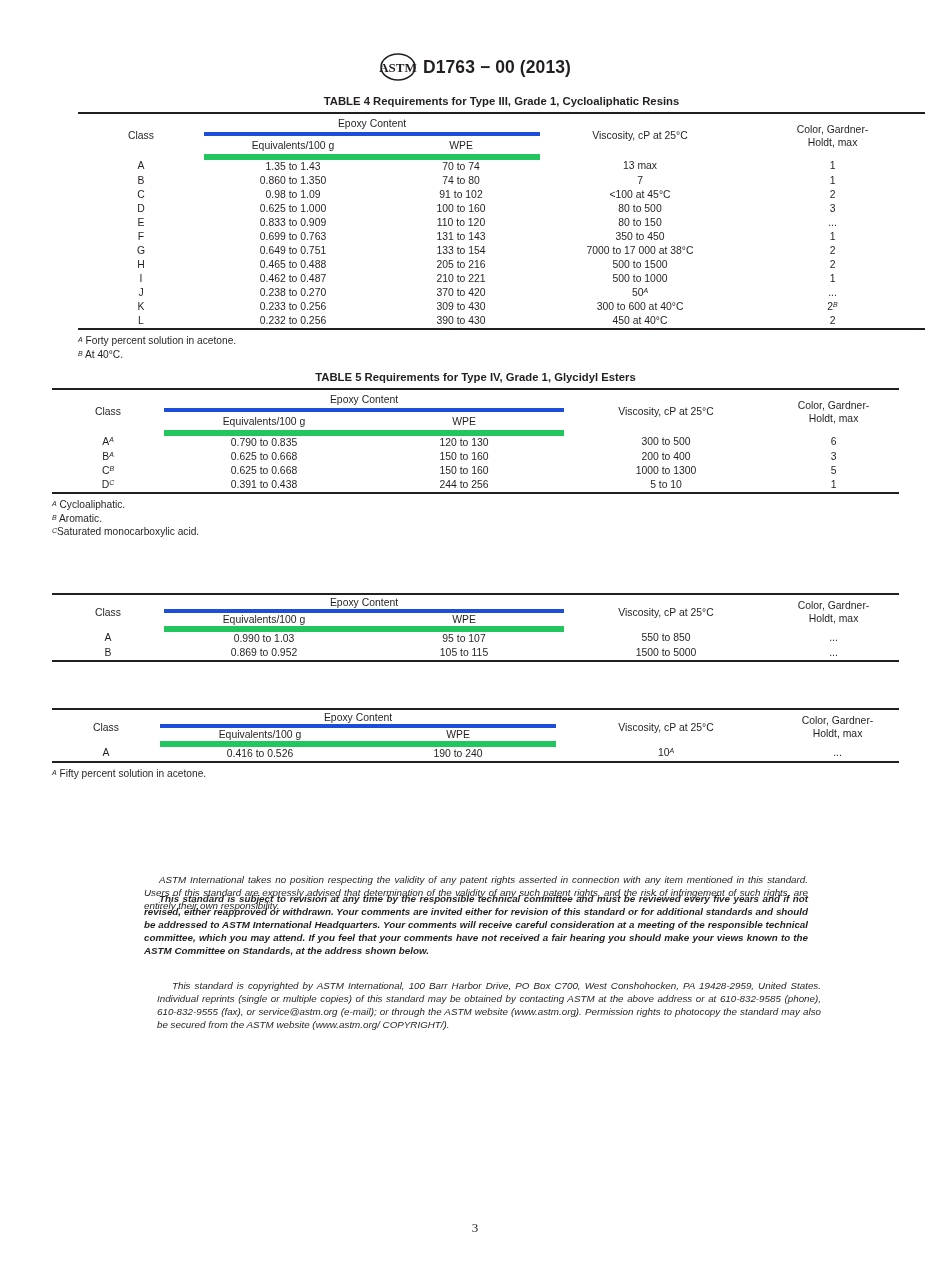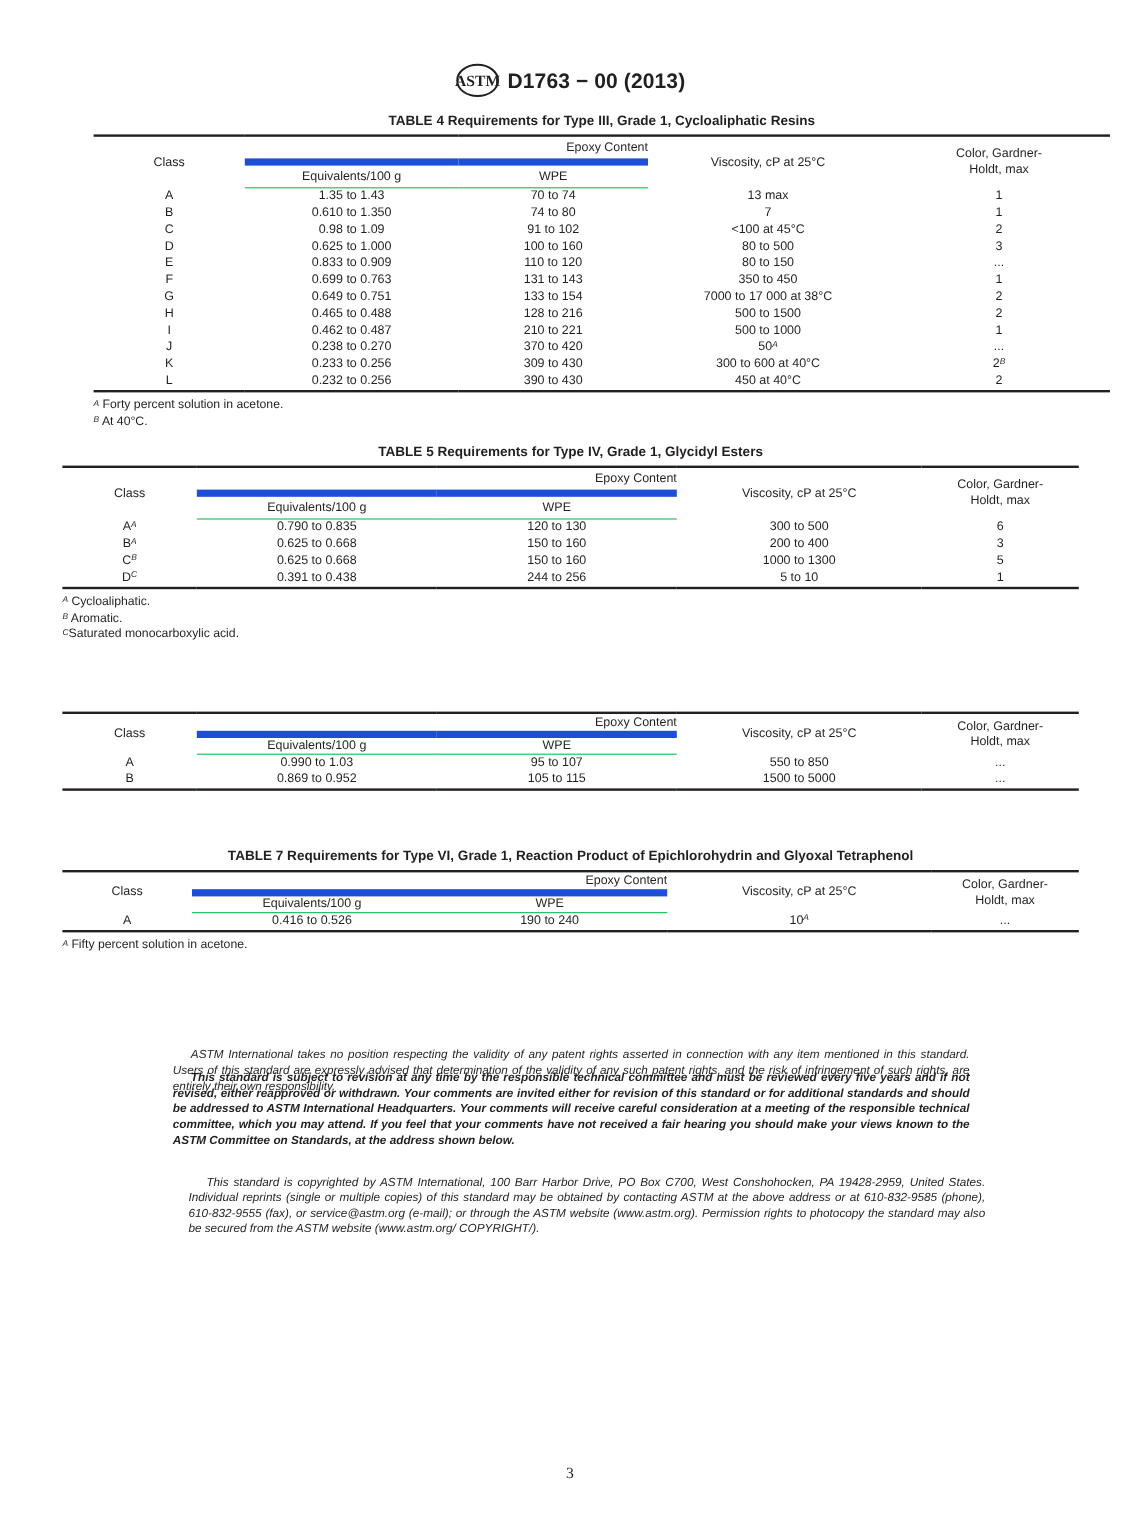--- a/index.html
+++ b/index.html
@@ -16,22 +16,22 @@
 
   .tbl-wrap { position: absolute; left: 52px; width: 847px; }
   .tbl-title {
     text-align: center; font-weight: bold; font-size: 11.3px; margin-bottom: 5px; white-space: nowrap;
   }
   .tbl-title i { font-style: italic; }
   table { width: 100%; border-collapse: collapse; font-size: 10.4px; table-layout: fixed; }
   thead tr.top th { border-top: 2.5px solid #231f20; }
   th { font-weight: normal; text-align: center; padding: 0; line-height: 13px; vertical-align: middle; }
   td { text-align: center; padding: 0; line-height: 14px; }
-  .sub-rule { border-bottom: 6px solid #1d4ed8; text-align: right; }
-  thead tr.bottom th { border-bottom: 1px solid #22c55e; }
+  .sub-rule { border-bottom: 4px solid #1d4ed8; }
+  thead tr.bottom th { border-bottom: 6px solid #22c55e; }
   tbody tr:last-child td { border-bottom: 2.5px solid #231f20; }
   sup { font-style: italic; font-size: 7px; vertical-align: top; position: relative; top: -2px; }
   .notes { font-size: 10.2px; line-height: 13.5px; margin-top: 4px; }
   .notes sup { font-size: 7px; top: -1px; }
 
   .legal { position: absolute; left: 144px; width: 664px; font-style: italic; font-size: 9.8px; line-height: 13px; text-align: justify; }
   .legal p { margin: 0; text-indent: 15px; }
   .page-num { position: absolute; top: 1220px; left: 0; width: 950px; text-align: center; font-family: "Liberation Serif", serif; font-size: 13px; }
 </style>
 </head>
@@ -72,21 +72,21 @@
     <tbody id="t4body">
         <tr style="height: 14px;">
           <td><span>A</span></td>
           <td><span>1.35 to 1.43</span></td>
           <td><span>70 to 74</span></td>
           <td><span>13 max</span></td>
           <td><span>1</span></td>
         </tr>
         <tr style="height: 14px;">
           <td><span>B</span></td>
-          <td><span>0.610 to 1.350</span></td>
+          <td><span>0.860 to 1.350</span></td>
           <td><span>74 to 80</span></td>
           <td><span>7</span></td>
           <td><span>1</span></td>
         </tr>
         <tr style="height: 14px;">
           <td><span>C</span></td>
           <td><span>0.98 to 1.09</span></td>
           <td><span>91 to 102</span></td>
           <td><span>&lt;100 at 45°C</span></td>
           <td><span>2</span></td>
@@ -115,21 +115,21 @@
         <tr style="height: 14px;">
           <td><span>G</span></td>
           <td><span>0.649 to 0.751</span></td>
           <td><span>133 to 154</span></td>
           <td><span>7000 to 17 000 at 38°C</span></td>
           <td><span>2</span></td>
         </tr>
         <tr style="height: 14px;">
           <td><span>H</span></td>
           <td><span>0.465 to 0.488</span></td>
-          <td><span>128 to 216</span></td>
+          <td><span>205 to 216</span></td>
           <td><span>500 to 1500</span></td>
           <td><span>2</span></td>
         </tr>
         <tr style="height: 14px;">
           <td><span>I</span></td>
           <td><span>0.462 to 0.487</span></td>
           <td><span>210 to 221</span></td>
           <td><span>500 to 1000</span></td>
           <td><span>1</span></td>
         </tr>
@@ -256,21 +256,20 @@
           <td><span>0.869 to 0.952</span></td>
           <td><span>105 to 115</span></td>
           <td><span>1500 to 5000</span></td>
           <td><span>...</span></td>
         </tr>
       </tbody>
   </table>
 </div>
 
 <div class="tbl-wrap" style="top:708px;">
-  <div class="tbl-title">TABLE 7 Requirements for Type VI, Grade 1, Reaction Product of Epichlorohydrin and Glyoxal Tetraphenol</div>
   <table>
     <colgroup>
         <col style="width:108px">
         <col style="width:200px">
         <col style="width:196px">
         <col style="width:220px">
         <col style="width:123px">
       </colgroup>
     <thead>
       <tr class="top">

